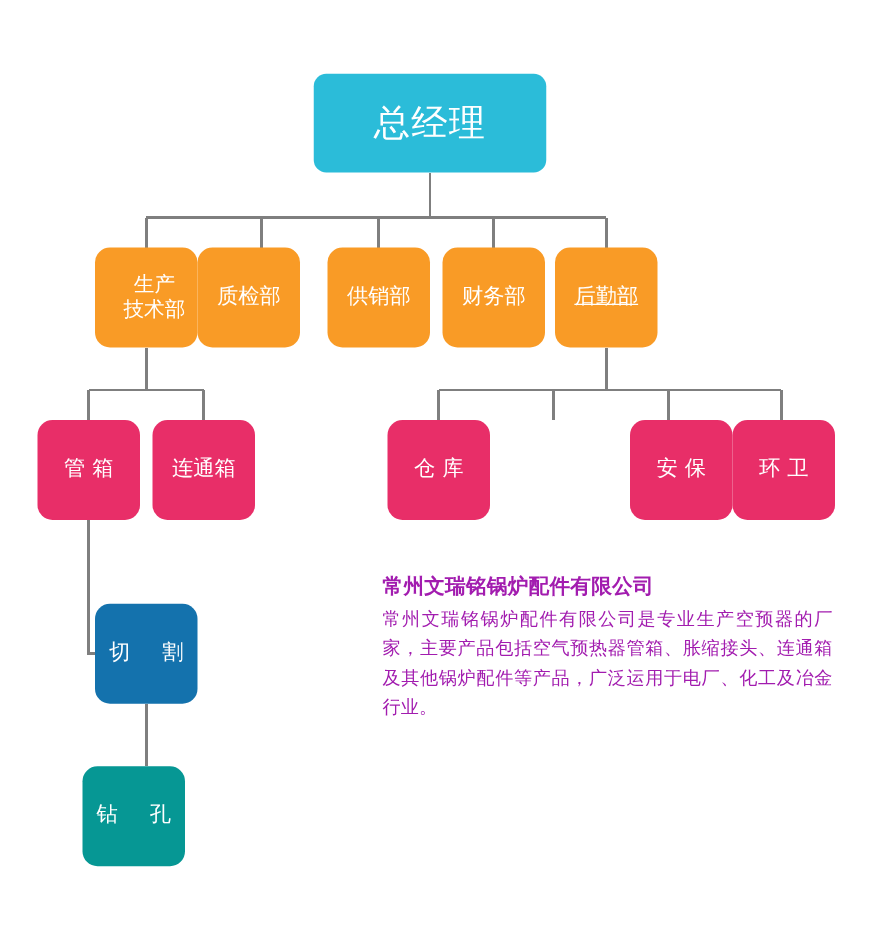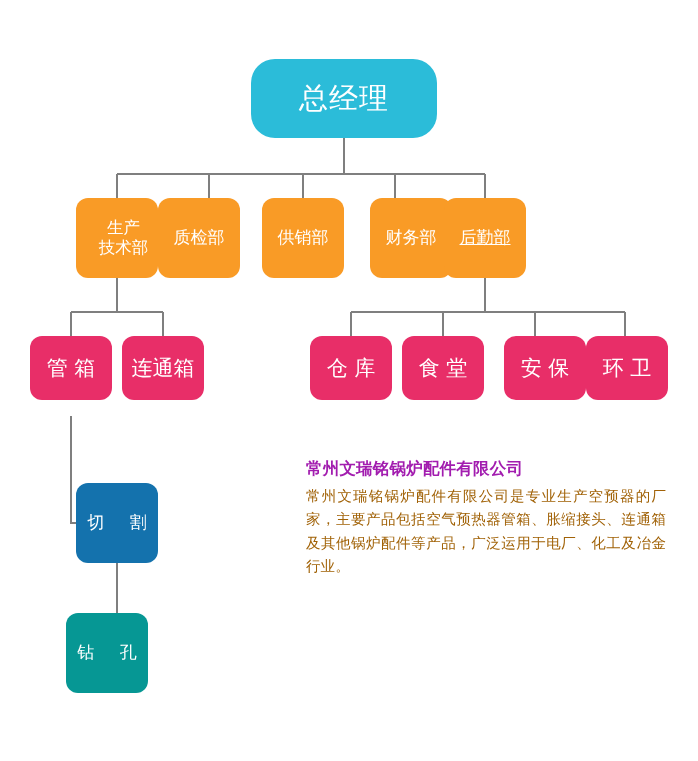--- a/index.html
+++ b/index.html
@@ -48,34 +48,34 @@
   }
   .n-ceo      { background: #2bbcd9; }
   .n-dept     { background: #f99b26; }
   .n-sub      { background: #e82e68; }
   .n-cut      { background: #1472ad; }
   .n-drill    { background: #069794; }
 
   .node.ceo {
     left: 251px; top: 59px;
     width: 186px; height: 79px;
-    border-radius: 24px;
+    border-radius: 10px;
     font-size: 29px;
     letter-spacing: 1px;
   }
   .node.dept {
     top: 198px;
     width: 82px; height: 80px;
     font-size: 17px;
   }
   .node.dept.two-line { font-size: 16.5px; padding-left: 13px; }
   .node.sub {
     top: 336px;
-    width: 82px; height: 64px;
-    font-size: 21px;
+    width: 82px; height: 80px;
+    font-size: 17px;
   }
   .node.cut {
     left: 76px; top: 483px;
     width: 82px; height: 80px;
     font-size: 17px;
   }
   .node.cut .label { letter-spacing: 10px; text-indent: 10px; }
   .node.drill {
     left: 66px; top: 613px;
     width: 82px; height: 80px;
@@ -92,21 +92,21 @@
   }
   .company-title {
     font-size: 16.5px;
     font-weight: bold;
     color: #a21caf;
     margin: 0 0 5px 0;
     letter-spacing: 0.2px;
   }
   .company-body {
     font-size: 14.5px;
-    color: #a16207;
+    color: #a21caf;
     line-height: 1.62;
     margin: 0;
     text-align: justify;
     letter-spacing: 0.1px;
   }
 </style>
 </head>
 <body>
 
 <div id="chart-root">
@@ -154,43 +154,40 @@
   </div>
 
   <div class="node dept n-dept" style="left:158px;">
     <span class="label">质检部</span>
   </div>
 
   <div class="node dept n-dept" style="left:262px;">
     <span class="label">供销部</span>
   </div>
 
-  <div class="node dept n-dept" style="left:354px;margin-left:16px;">
+  <div class="node dept n-dept" style="left:354px;">
     <span class="label">财务部</span>
   </div>
 
   <div class="node dept n-dept" style="left:444px;text-decoration:underline;">
     <span class="label">后勤部</span>
   </div>
 
   <div class="node sub n-sub" style="left:30px;">
     <span class="label">管 箱</span>
   </div>
 
   <div class="node sub n-sub" style="left:122px;">
     <span class="label">连通箱</span>
   </div>
 
   <div class="node sub n-sub" style="left:310px;">
     <span class="label">仓 库</span>
   </div>
 
-  <div class="node sub n-sub" style="left:402px;">
-    <span class="label">食 堂</span>
-  </div>
 
   <div class="node sub n-sub" style="left:504px;">
     <span class="label">安 保</span>
   </div>
 
   <div class="node sub n-sub" style="left:586px;">
     <span class="label">环 卫</span>
   </div>
 
   <div class="node cut n-cut">

